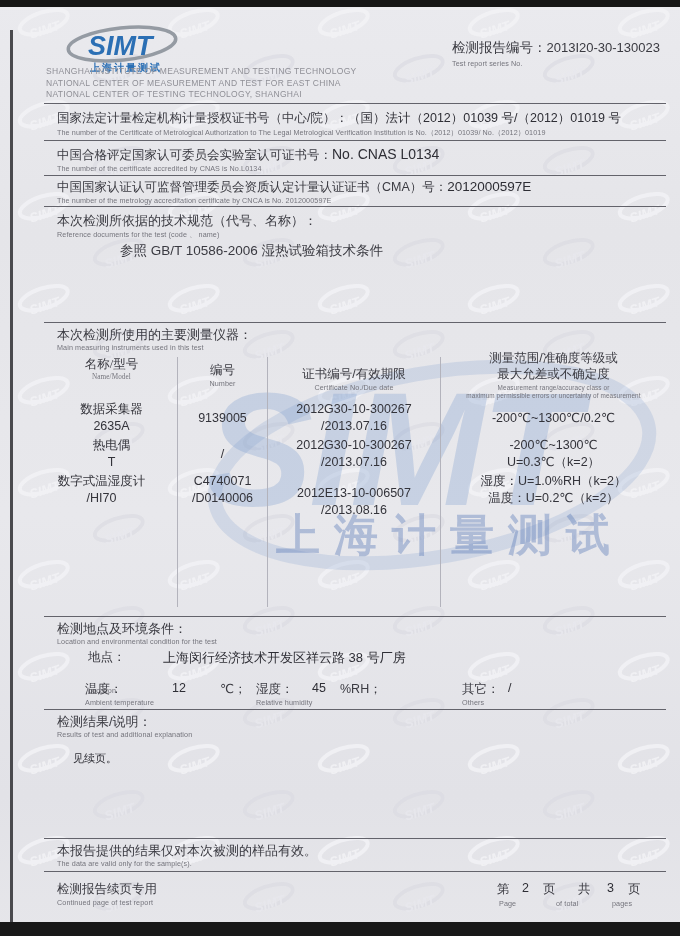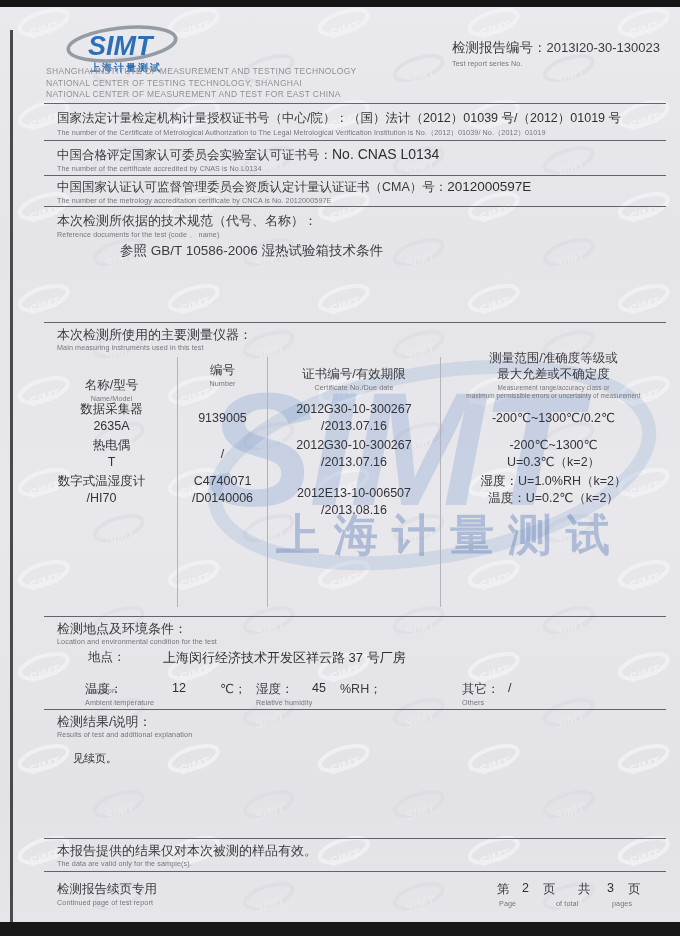--- a/index.html
+++ b/index.html
@@ -65,22 +65,22 @@
     <div class="left-line"></div>
 
     <svg class="abs" style="left:56px;top:22px;" width="150" height="54">
       <ellipse cx="66" cy="22" rx="54" ry="16" fill="none" stroke="#959ba3" stroke-width="3.5" transform="rotate(-6 66 22)"></ellipse>
       <text x="32" y="33" font-size="27" font-weight="bold" font-style="italic" fill="#2b6fb4">SIMT</text>
       <text x="34" y="49" font-size="10" font-weight="bold" fill="#2b6fb4" letter-spacing="2">上海计量测试</text>
     </svg>
 
     <div class="abs" style="left:46px;top:66px;">
       <div class="org-line">SHANGHAI INSTITUTE OF MEASUREMENT AND  TESTING TECHNOLOGY</div>
+      <div class="org-line">NATIONAL CENTER OF MEASUREMENT AND TEST FOR EAST CHINA</div>
       <div class="org-line">NATIONAL CENTER OF TESTING TECHNOLOGY, SHANGHAI</div>
-      <div class="org-line">NATIONAL CENTER OF MEASUREMENT AND TEST FOR EAST CHINA</div>
     </div>
 
     <div class="abs" style="left:452px;top:38px;">
       <span class="cn" style="font-size:13.5px;">检测报告编号：</span><span class="cn num" style="font-size:13px;">2013I20-30-130023</span>
       <div class="sub" style="margin-top:2px;">Test report series No.</div>
     </div>
 
     <div class="rule" style="top:103px;"></div>
 
     <div class="abs cn" style="left:57px;top:110px;">
@@ -106,21 +106,21 @@
     <div class="abs cn num" style="left:120px;top:242px;font-size:13.5px;">参照 GB/T 10586-2006  湿热试验箱技术条件</div>
 
     <div class="rule" style="top:322px;"></div>
     <div class="abs cn" style="left:57px;top:326px;font-size:13px;">本次检测所使用的主要测量仪器：</div>
     <div class="abs sub" style="left:57px;top:343px;">Main measuring instruments used in this test</div>
 
     <div class="vline" style="left:177px;"></div>
     <div class="vline" style="left:267px;"></div>
     <div class="vline" style="left:440px;"></div>
 
-    <div class="thead" style="left:46px;top:377px;width:131px;">
+    <div class="thead" style="left:46px;top:356px;width:131px;font-family:Liberation Serif, serif;">
       <div class="cn">名称/型号</div>
       <div class="sub">Name/Model</div>
     </div>
     <div class="thead" style="left:178px;top:362px;width:89px;">
       <div class="cn">编号</div>
       <div class="sub">Number</div>
     </div>
     <div class="thead" style="left:268px;top:366px;width:172px;">
       <div class="cn">证书编号/有效期限</div>
       <div class="sub">Certificate No./Due date</div>
@@ -179,21 +179,21 @@
       <span class="num">湿度：U=1.0%RH（k=2）</span>
       <span class="num">温度：U=0.2℃（k=2）</span>
     </div>
 
     <div class="rule" style="top:616px;"></div>
     <div class="abs cn" style="left:57px;top:620px;font-size:13px;">检测地点及环境条件：</div>
     <div class="abs sub" style="left:57px;top:637px;">Location and environmental condition for the test</div>
 
     <div class="abs cn" style="left:88px;top:649px;">地点：</div>
     <div class="abs sub" style="left:88px;top:666px;margin-top:20px;">Location</div>
-    <div class="abs cn val" style="left:163px;top:649px;font-size:13px;">上海闵行经济技术开发区祥云路 37 号厂房</div>
+    <div class="abs cn val" style="left:163px;top:649px;font-size:13px;">上海闵行经济技术开发区祥云路 38 号厂房</div>
 
     <div class="abs cn" style="left:85px;top:681px;">温度：</div>
     <div class="abs sub" style="left:85px;top:698px;">Ambient temperature</div>
     <div class="abs cn val num" style="left:172px;top:681px;">12</div>
     <div class="abs cn" style="left:220px;top:681px;">℃；</div>
 
     <div class="abs cn" style="left:256px;top:681px;">湿度：</div>
     <div class="abs sub" style="left:256px;top:698px;">Relative humidity</div>
     <div class="abs cn val num" style="left:312px;top:681px;">45</div>
     <div class="abs cn" style="left:340px;top:681px;">%RH；</div>

